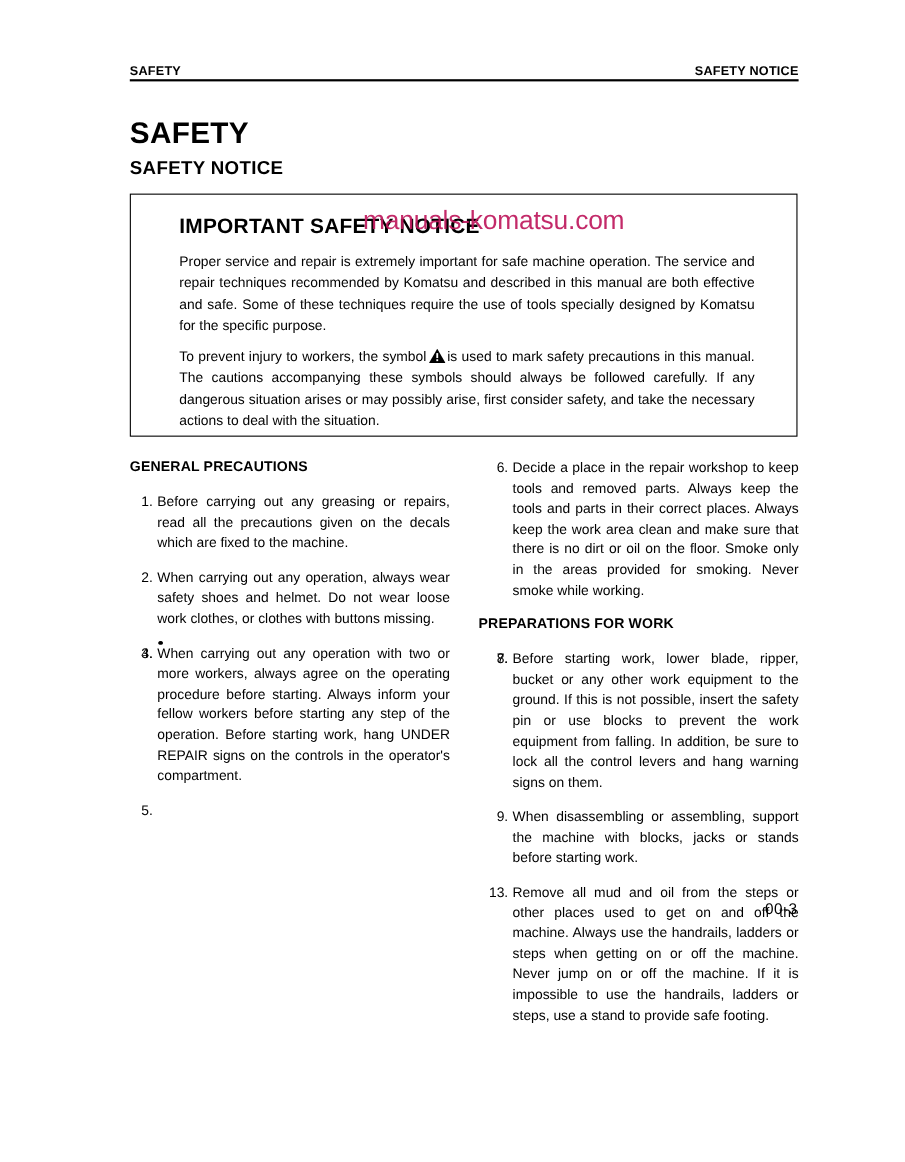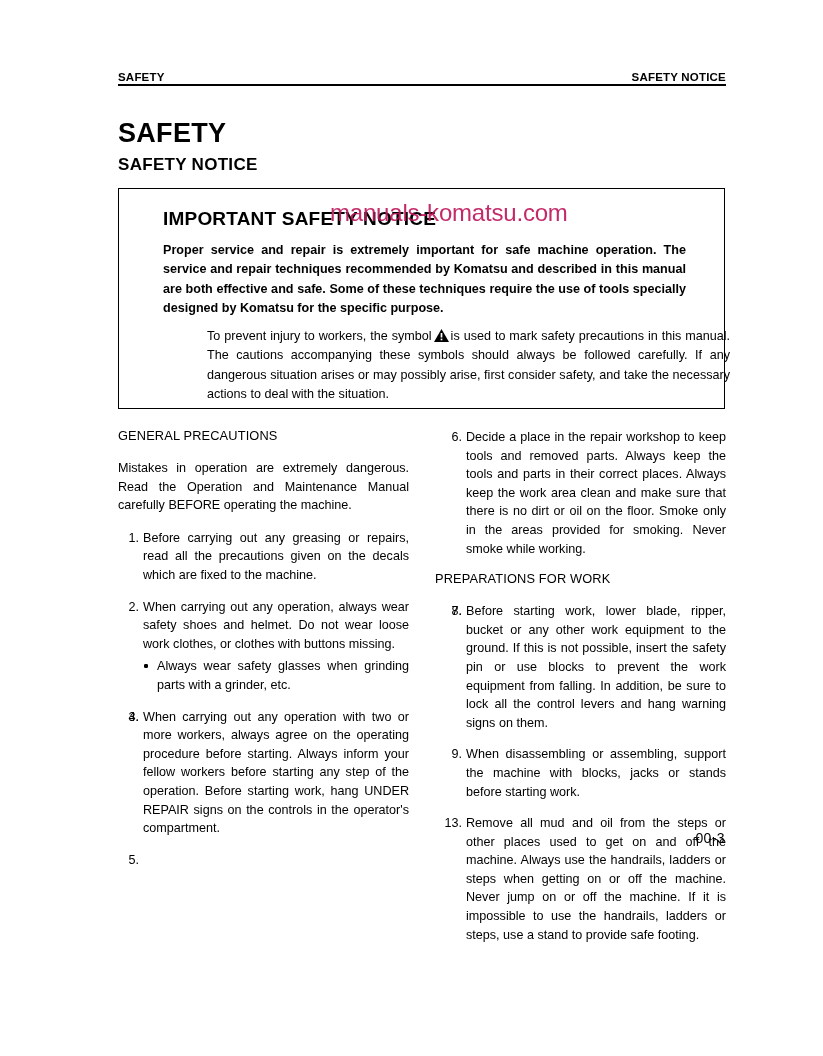--- a/index.html
+++ b/index.html
@@ -11,21 +11,21 @@
     width: 823px;
     height: 1056px;
     position: relative;
     font-family: "Liberation Sans", sans-serif;
     color: #000000;
     overflow: hidden;
   }
 
   .page {
     position: absolute;
-    left: 0; top: 16px;
+    left: 0; top: 4px;
     width: 823px;
     height: 856px;
   }
 
   
   .header {
     position: absolute;
     left: 118px;
     top: 48px;
     width: 608px;
@@ -90,22 +90,22 @@
     letter-spacing: 0.2px;
   }
   .notice-para {
     position: absolute;
     left: 44px;
     width: 523px;
     font-size: 12.6px;
     line-height: 19.3px;
     text-align: justify;
   }
-  .notice-para.p1 { top: 52px; font-weight: bold; }
-  .notice-para.p2 { top: 138px; margin-left: 44px; }
+  .notice-para.p1 { top: 52px; }
+  .notice-para.p2 { top: 138px; }
 
   .warn-tri {
     display: inline-block;
     position: relative;
     width: 15px;
     height: 13px;
     vertical-align: -2px;
     margin: 0 2px;
   }
   .warn-tri svg { display: block; }
@@ -128,21 +128,21 @@
   .col {
     position: absolute;
     top: 412px;
     width: 291px;
   }
   .col-left  { left: 118px; }
   .col-right { left: 435px; }
 
   .sec-head {
     font-size: 12.8px;
-    font-weight: normal;
+    font-weight: bold;
     letter-spacing: 0.15px;
     margin: 0 0 16px 0;
   }
   .sec-head.spaced { margin-top: 10px; }
 
   .para {
     font-size: 12.6px;
     line-height: 18.6px;
     margin: 0 0 14px 0;
     text-align: justify;
@@ -226,36 +226,34 @@
             <rect x="6.65" y="4.0" width="1.7" height="4.5" fill="#fff"></rect>
             <rect x="6.65" y="9.6" width="1.7" height="1.7" fill="#fff"></rect>
           </svg></span><span>is used to mark safety precautions in this manual. The cautions accompanying these symbols should always be followed carefully. If any dangerous situation arises or may possibly arise, first consider safety, and take the necessary actions to deal with the situation.</span>
     </div>
   </div>
 
   <div class="watermark">manuals-komatsu.com</div>
 
   <div class="col col-left">
     <div class="sec-head">GENERAL PRECAUTIONS</div>
-    <p class="para">Mistakes in operation are extremely dangerous. Read the Operation and Maintenance Manual carefully BEFORE operating the machine.</p>
     <ol class="numlist">
       <li>
         <span class="num">1.</span>
         <span>Before carrying out any greasing or repairs, read all the precautions given on the decals which are fixed to the machine.</span>
       </li>
       <li>
         <span class="num">2.</span>
         <span>When carrying out any operation, always wear safety shoes and helmet. Do not wear loose work clothes, or clothes with buttons missing.</span>
         <ul class="bullets">
           <li>
             <span class="dot"></span>
           </li>
           <li>
             <span class="dot"></span>
-            <span>Always wear safety glasses when grinding parts with a grinder, etc.</span>
           </li>
         </ul>
       </li>
       <li>
         <span class="num">3.</span>
       </li>
       <li>
         <span class="num">4.</span>
         <span>When carrying out any operation with two or more workers, always agree on the operating procedure before starting. Always inform your fellow workers before starting any step of the operation. Before starting work, hang UNDER REPAIR signs on the controls in the operator's compartment.</span>
       </li>

